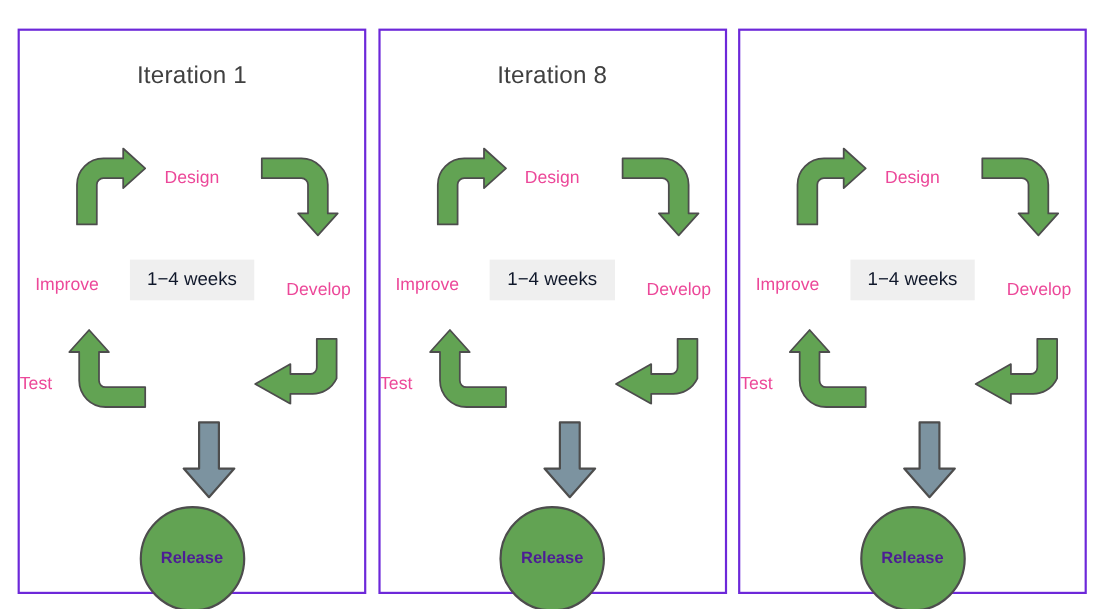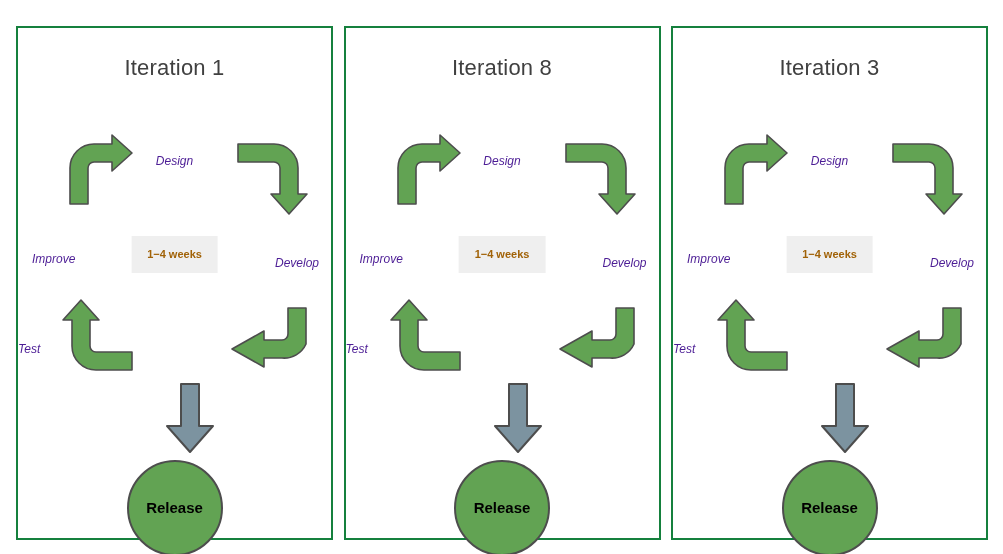--- a/index.html
+++ b/index.html
@@ -30,44 +30,43 @@
     display: flex;
     flex-direction: row;
     justify-content: space-between;
   }
 
   .panel {
     position: relative;
     box-sizing: border-box;
     width: 317px;
     height: 514px;
-    border: 2px solid #15803d;
+    border: 2px solid #6d28d9;
     background: #ffffff;
   }
 
   .panel-title {
     position: absolute;
     left: 0;
     right: 0;
     top: 27px;
     text-align: center;
     font-size: 22px;
     color: #404040;
     letter-spacing: 0.2px;
     line-height: 26px;
   }
 
   
   .label {
     position: absolute;
-    color: #4c1d95;
-    font-size: 12px;
+    color: #ec4899;
+    font-size: 16px;
     line-height: 19px;
     white-space: nowrap;
-    font-style: italic;
   }
   .label-design {
     top: 124px;
     left: 0;
     right: 0;
     text-align: center;
   }
   .label-improve {
     top: 222px;
     left: 14px;
@@ -82,23 +81,23 @@
     right: 0;
     text-align: left;
   }
 
   .duration-badge {
     position: absolute;
     top: 208px;
     left: 50%;
     transform: translateX(-50%);
     background: #efefef;
-    color: #a16207;
-    font-size: 11px;
-    font-weight: bold;
+    color: #0f172a;
+    font-size: 17px;
+    font-weight: normal;
     line-height: 18px;
     padding: 9px 16px 10px 16px;
     white-space: nowrap;
   }
 
   
   .arrow {
     position: absolute;
   }
   .arrow-tl { left: 42px;  top: 106px; }
@@ -117,21 +116,21 @@
     height: 96px;
     border-radius: 50%;
     background: #62A353;
     border: 2px solid #4d4d4d;
     box-sizing: border-box;
     display: flex;
     align-items: center;
     justify-content: center;
   }
   .release-label {
-    color: #000000;
+    color: #4c1d95;
     font-size: 15px;
     font-weight: bold;
     line-height: 18px;
   }
 </style>
 </head>
 <body>
 
 <div id="stage">
   <div class="panels">
@@ -220,21 +219,20 @@
       <div class="label label-test">Test</div>
 
       <div class="duration-badge">1−4 weeks</div>
 
       <div class="release-circle">
         <span class="release-label">Release</span>
       </div>
     </div>
 
     <div class="panel">
-      <div class="panel-title">Iteration 3</div>
 
       <div class="arrow arrow-tl">
         <svg width="74" height="72" viewBox="0 0 74 72">
           <path d="M10,70 L10,34 A24,24 0 0 1 34,10 L52,10 L52,1 L72,19 L52,37 L52,28 L34,28 A6,6 0 0 0 28,34 L28,70 Z" fill="#62A353" stroke="#4d4d4d" stroke-width="1.6" stroke-linejoin="round"></path>
         </svg>
       </div>
 
       <div class="arrow arrow-tr">
         <svg width="74" height="86" viewBox="0 0 74 86">
           <path d="M2,10 L38,10 A24,24 0 0 1 62,34 L62,60 L71,60 L53,80 L35,60 L44,60 L44,34 A6,6 0 0 0 38,28 L2,28 Z" fill="#62A353" stroke="#4d4d4d" stroke-width="1.6" stroke-linejoin="round"></path>

